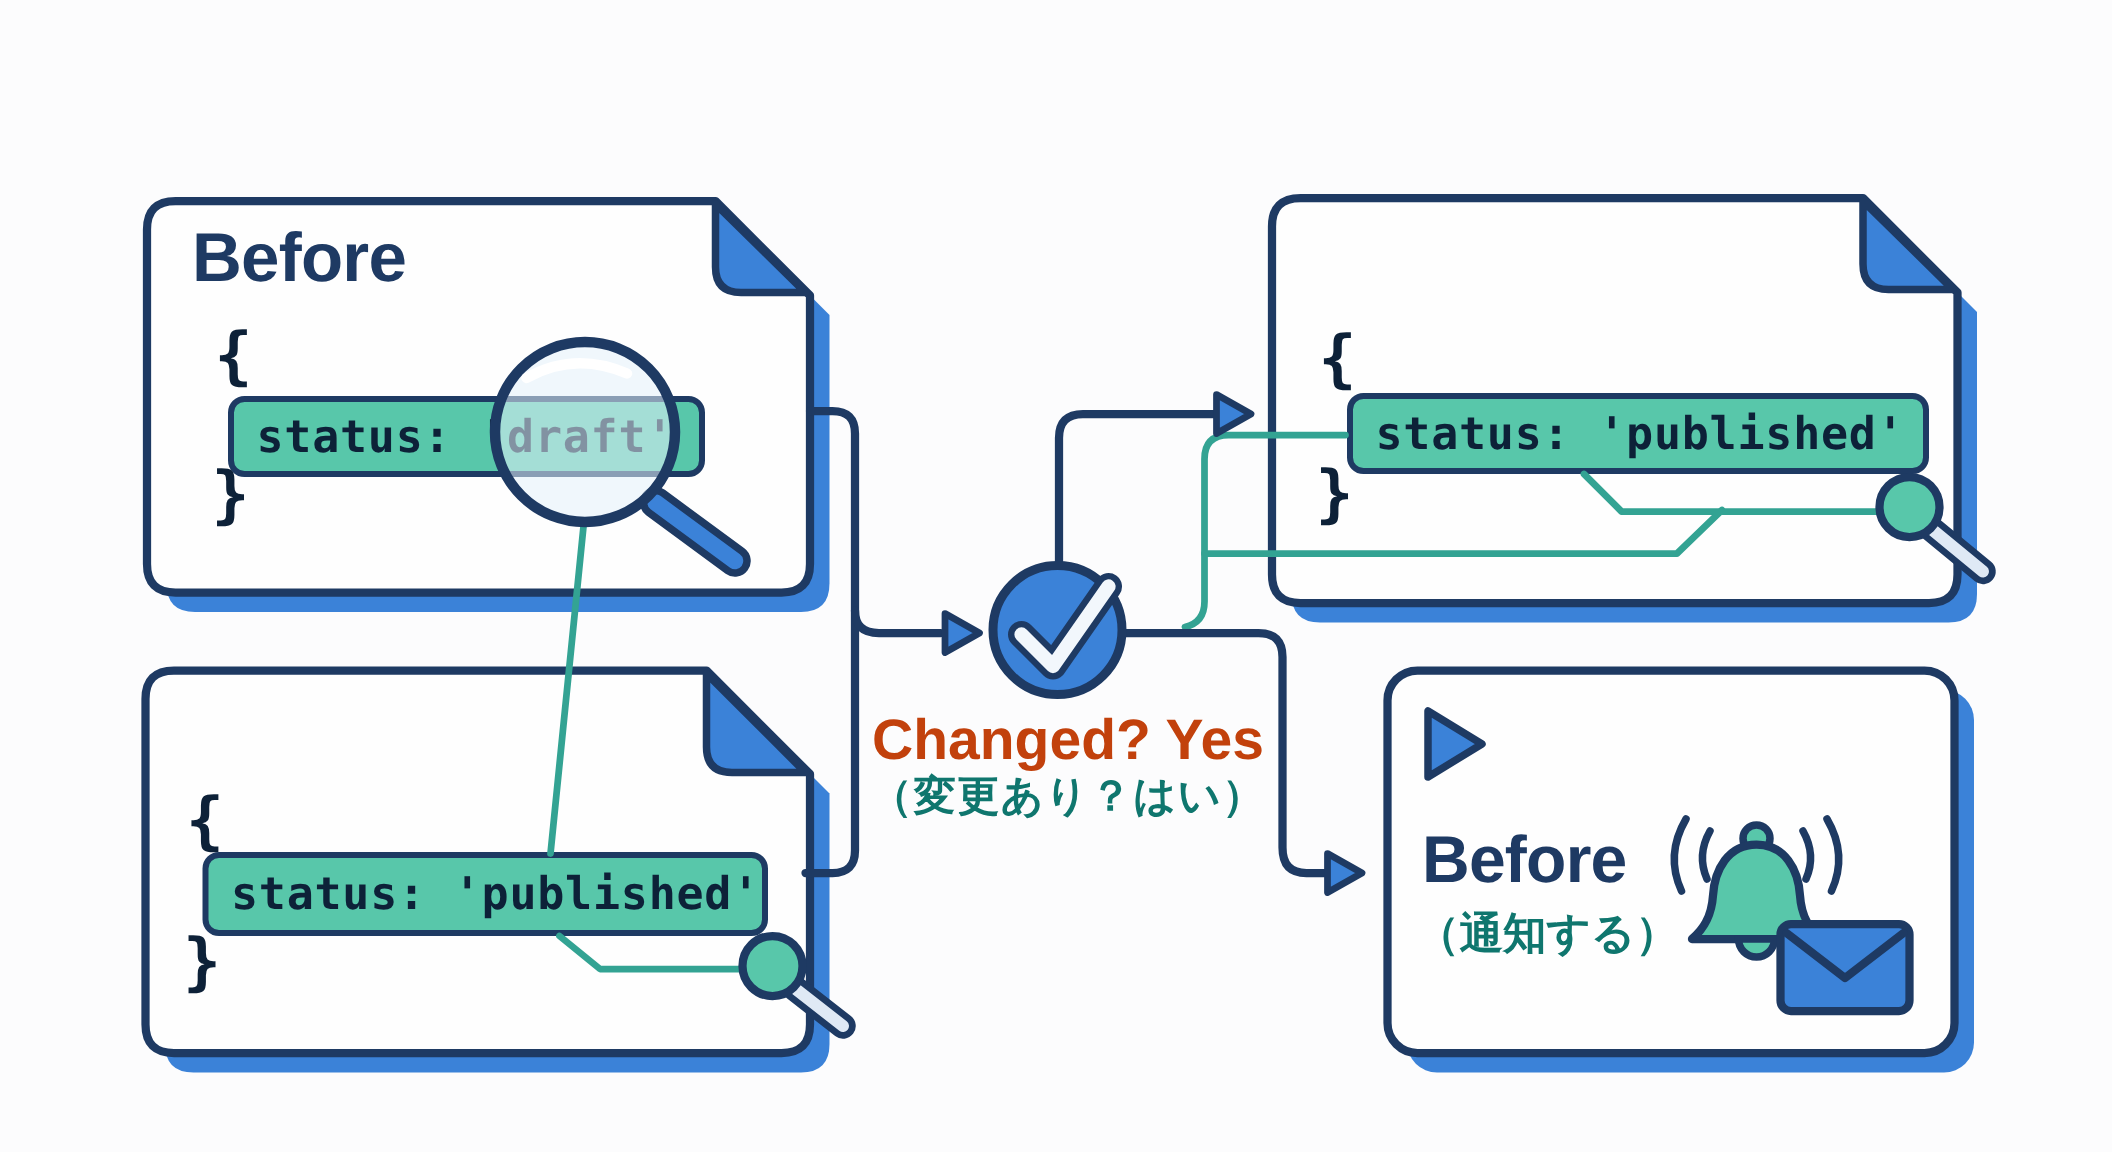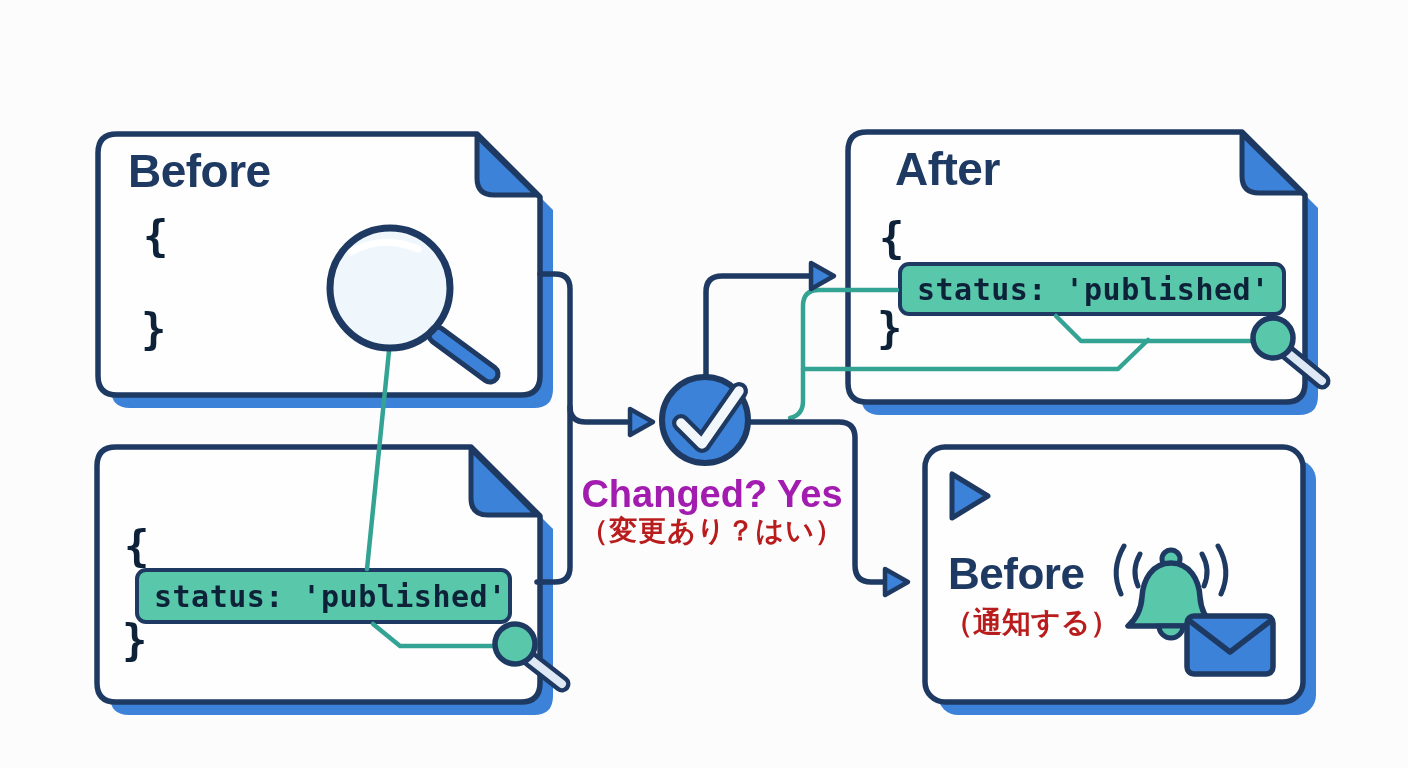--- a/index.html
+++ b/index.html
@@ -10,22 +10,22 @@
   .stage svg{position:absolute;left:0;top:0;}
   .layer-text{position:absolute;left:0;top:0;width:1408px;height:768px;z-index:2;}
   .abs{position:absolute;}
   .ttl{color:#1e3a63;font-weight:800;line-height:1;letter-spacing:-0.5px;}
   .brace{font-family:"DejaVu Sans Mono","Liberation Mono",monospace;
          font-weight:700;color:#0d2138;font-size:42px;line-height:1;}
   .hl{background:#58c7aa;border:4.5px solid #1e3a63;border-radius:11px;
       display:flex;align-items:center;box-sizing:border-box;padding-left:15px;}
   .code{font-family:"DejaVu Sans Mono","Liberation Mono",monospace;
         font-weight:600;color:#0d2138;font-size:30px;letter-spacing:0.5px;white-space:pre;}
-  .dec{color:#a21caf;font-weight:800;text-align:center;line-height:1.1;}
-  .jp{color:#b91c1c;font-weight:700;}
+  .dec{color:#c2410c;font-weight:800;text-align:center;line-height:1.1;}
+  .jp{color:#0f766e;font-weight:700;}
   .cards-layer{z-index:1;}
   .overlay-layer{z-index:3;pointer-events:none;}
 </style>
 </head>
 <body>
 
 <div class="stage">
 
   <svg class="cards-layer" width="1408" height="768" viewBox="0 0 1408 768">
 
@@ -50,29 +50,31 @@
     <g>
       <rect x="938" y="448" width="378" height="255" rx="20" fill="#3b82d8"></rect>
       <rect x="925" y="435" width="378" height="255" rx="20" fill="#fefefe" stroke="#1e3a63" stroke-width="5.5"></rect>
     </g>
   </svg>
 
   <div class="layer-text">
 
     <div class="abs ttl" style="left:128px;top:136px;font-size:46px;">Before</div>
     <div class="abs brace" style="left:143px;top:204px;">{</div>
+    <div class="abs hl" style="left:152px;top:252px;width:318px;height:54px;">
+      <span class="code">status: 'draft'</span>
+    </div>
     <div class="abs brace" style="left:141px;top:297px;">}</div>
 
     <div class="abs brace" style="left:124px;top:514px;">{</div>
     <div class="abs hl" style="left:135px;top:556px;width:377px;height:56px;">
       <span class="code">status: 'published'</span>
     </div>
     <div class="abs brace" style="left:122px;top:608px;">}</div>
 
-    <div class="abs ttl" style="left:895px;top:134px;font-size:46px;">After</div>
     <div class="abs brace" style="left:879px;top:206px;">{</div>
     <div class="abs hl" style="left:898px;top:250px;width:388px;height:54px;">
       <span class="code">status: 'published'</span>
     </div>
     <div class="abs brace" style="left:877px;top:296px;">}</div>
 
     <div class="abs dec" style="left:557px;top:462px;width:310px;font-size:38px;">Changed? Yes</div>
     <div class="abs dec jp" style="left:557px;top:504px;width:310px;font-size:28px;font-weight:700;letter-spacing:1px;">（変更あり？はい）</div>
 
     <div class="abs ttl" style="left:948px;top:540px;font-size:44px;">Before</div>

